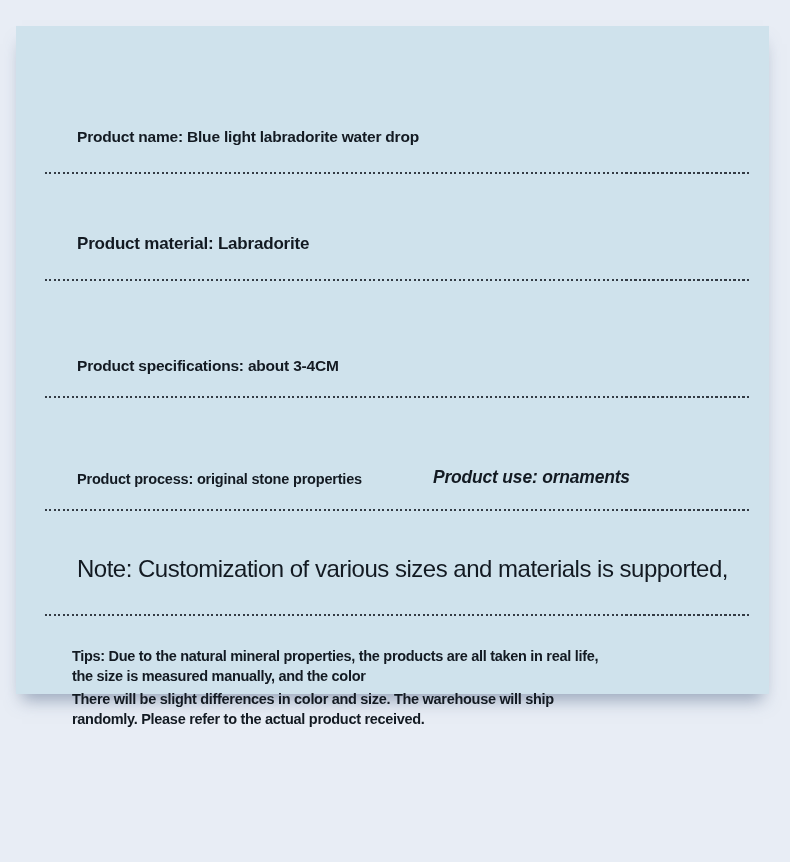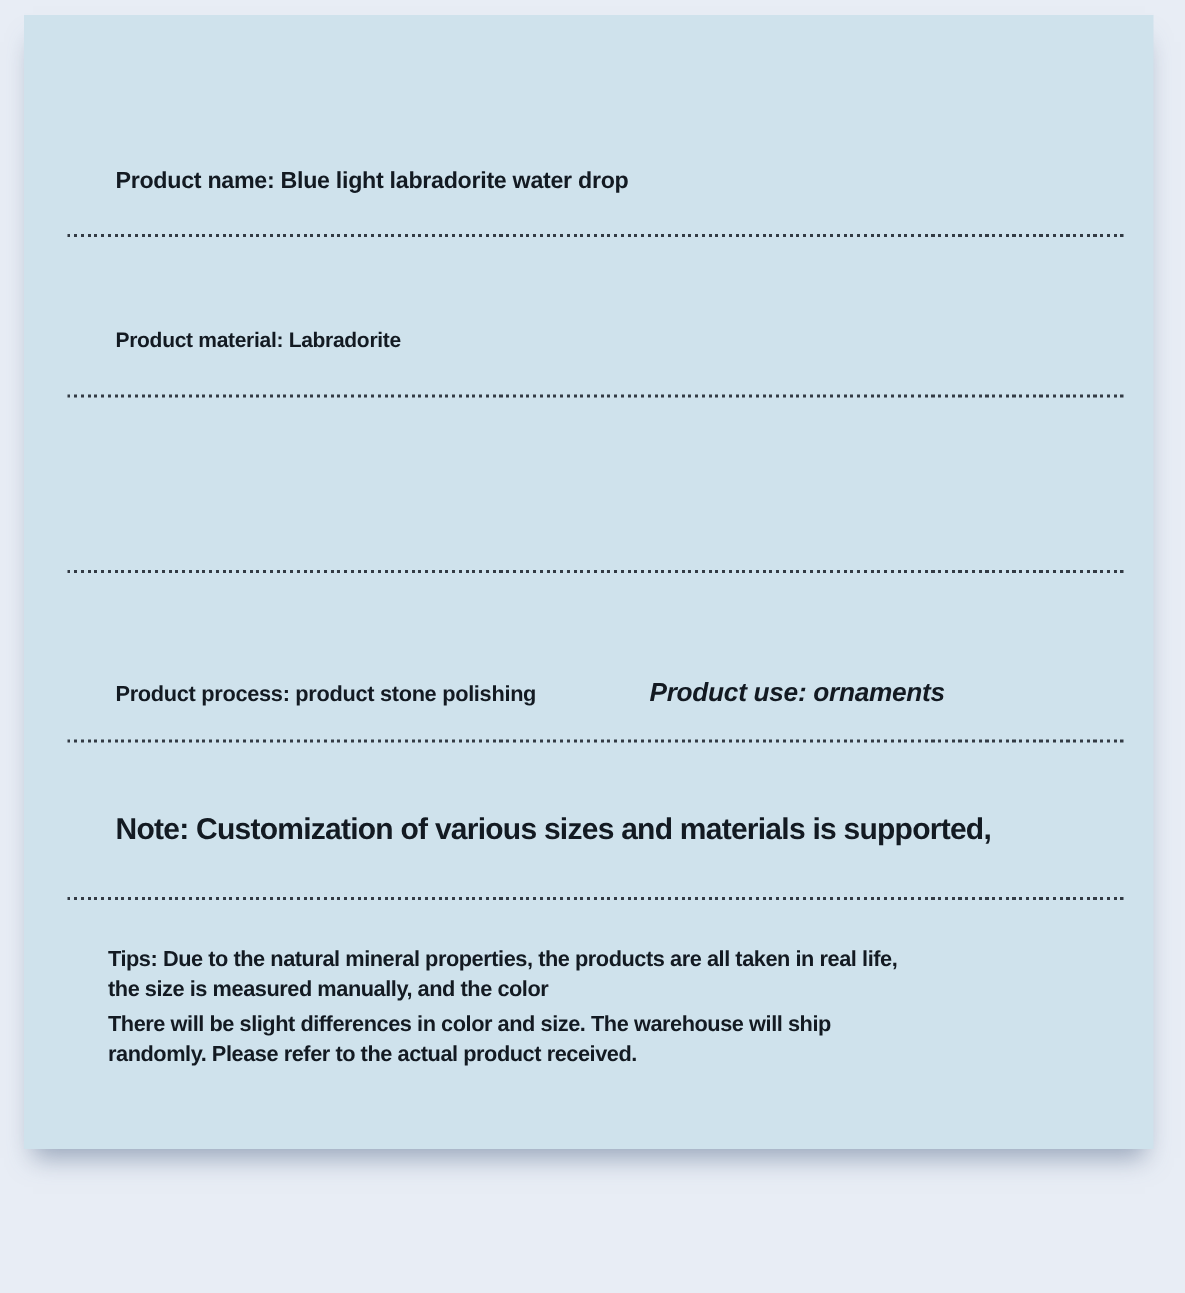--- a/index.html
+++ b/index.html
@@ -11,57 +11,57 @@
   *{margin:0;padding:0;box-sizing:border-box;}
   html,body{width:790px;height:862px;}
   body{
     background:var(--page_bg);
     font-family:"Liberation Sans","DejaVu Sans",sans-serif;
     position:relative;
     overflow:hidden;
   }
   .card{
     position:absolute;
-    left:16px;top:10px;
-    width:753px;height:756px;
+    left:16px;top:26px;
+    width:753px;height:668px;
     background:var(--card_bg);
     box-shadow:0 12px 16px -6px rgba(90,110,140,.55);
   }
   .field{
     position:absolute;
     color:var(--text);
     font-weight:bold;
     letter-spacing:-0.2px;
     white-space:nowrap;
     line-height:1.2;
   }
   .field-name      {top:102px;left:61px;font-size:15.5px;}
-  .field-material  {top:208px;left:61px;font-size:14px;}
+  .field-material  {top:208px;left:61px;font-size:17px;}
   .field-specs     {top:331px;left:61px;font-size:15.5px;}
   .field-process   {top:445px;left:61px;font-size:14.5px;}
   .field-use       {top:441px;left:417px;font-size:17.5px;font-style:italic;}
   .divider{
     position:absolute;
     left:29px;
     width:704px;
     height:1.5px;
     background:repeating-linear-gradient(90deg,var(--divider) 0,var(--divider) 2px,transparent 2px,transparent 4.5px);
   }
   .divider-1{top:146px;}
   .divider-2{top:253px;}
   .divider-3{top:370px;}
   .divider-4{top:483px;}
   .divider-5{top:588px;}
   .note{
     position:absolute;
     top:530px;left:61px;
     width:700px;
     color:var(--text);
-    font-weight:bold;
-    font-size:20px;
+    font-weight:normal;
+    font-size:24px;
     line-height:26px;
     letter-spacing:-0.5px;
   }
   .note .line{white-space:nowrap;}
   .tips{
     position:absolute;
     left:56px;
     color:var(--text);
     font-weight:bold;
     font-size:14.5px;
@@ -76,23 +76,24 @@
 <body>
 
 <div class="card">
 
   <div class="field field-name">Product name: Blue light labradorite water drop</div>
   <div class="divider divider-1"></div>
 
   <div class="field field-material">Product material: Labradorite</div>
   <div class="divider divider-2"></div>
 
+  <div class="field field-specs">Product specifications: about 3-4CM</div>
   <div class="divider divider-3"></div>
 
-  <div class="field field-process">Product process: product stone polishing</div>
+  <div class="field field-process">Product process: original stone properties</div>
   <div class="field field-use">Product use: ornaments</div>
   <div class="divider divider-4"></div>
 
   <div class="note">
     <div class="line">Note: Customization of various sizes and materials is supported,</div>
   </div>
   <div class="divider divider-5"></div>
 
   <div class="tips tips-2">
     <div class="line">There will be slight differences in color and size. The warehouse will ship</div>

